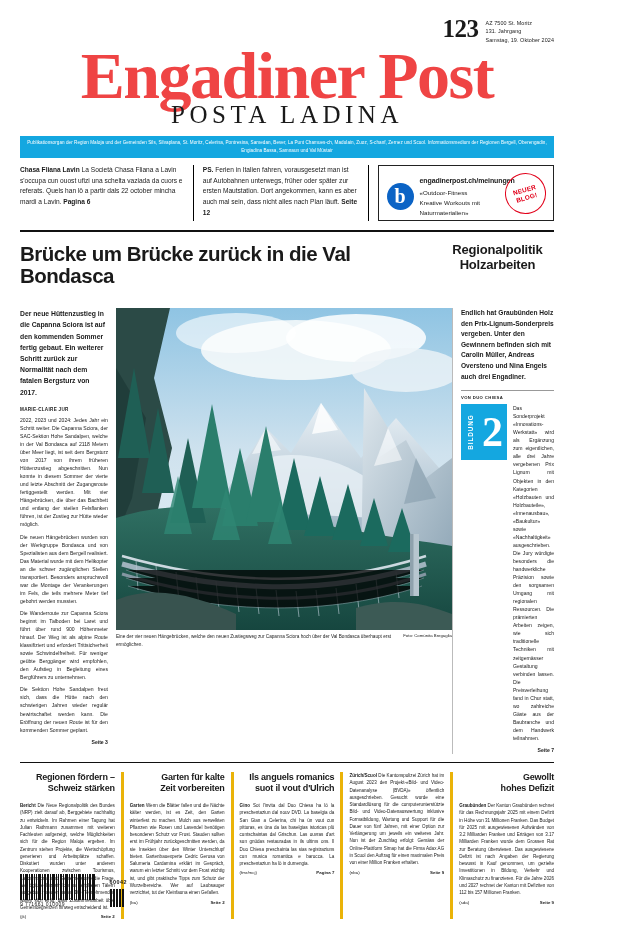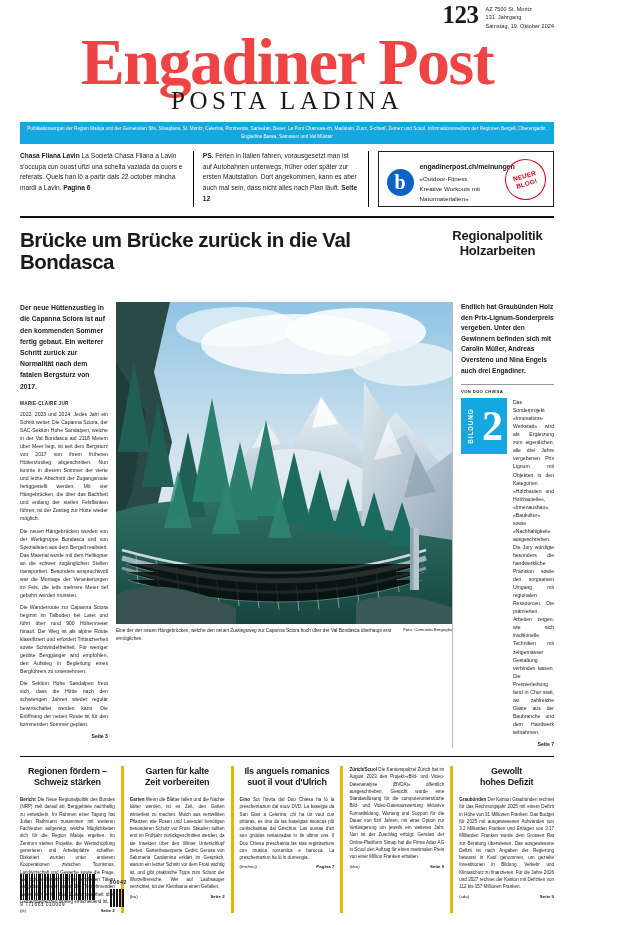--- a/index.html
+++ b/index.html
@@ -3,21 +3,21 @@
 <meta charset="utf-8">
 <style>
   * { box-sizing: border-box; margin: 0; padding: 0; }
   body {
     width: 630px; height: 925px;
     background: #fff;
     font-family: "Liberation Sans", sans-serif;
     color: #1a1a1a;
     overflow: hidden;
   }
-  .page { width: 574px; height: 925px; padding: 2px 20px 0 20px; position: relative; }
+  .page { width: 574px; height: 925px; padding: 16px 20px 0 20px; position: relative; }
 
   
   .issueline { display: flex; justify-content: flex-end; align-items: flex-start; gap: 7px; height: 34px; }
   .issue-num { font-family: "Liberation Serif", serif; font-weight: bold; font-size: 25px; line-height: 1; letter-spacing: -0.5px; }
   .issue-meta { font-size: 5.4px; line-height: 1.55; padding-top: 3px; letter-spacing: .1px; }
   .masthead { text-align: center; margin-top: -4px; }
   .masthead-main {
     font-family: "Liberation Serif", serif; font-weight: bold;
     font-size: 66px; line-height: .92; letter-spacing: -1.5px; color: #ef4444;
   }
@@ -54,21 +54,21 @@
   }
   .rule-thick { border-top: 2.6px solid #111; margin-top: 9px; }
 
   
   .lead { display: flex; margin-top: 11px; }
   .lead-left { width: 128px; padding-right: 8px; }
   .lead-mid { width: 336px; }
   .lead-right { width: 136px; padding-left: 8px; border-left: 1px solid #bbb; }
   .headline {
     font-size: 20.5px; font-weight: bold; letter-spacing: -.5px; line-height: 1.08;
-    margin-bottom: 18px;
+    margin-bottom: 10px;
   }
   .headline-row { display: flex; align-items: flex-start; }
   .headline-main { width: 466px; padding-right: 10px; }
   .headline-side {
     width: 136px; padding-left: 8px; font-size: 13px; font-weight: bold;
     text-align: center; line-height: 1.15; letter-spacing: -.2px;
   }
   .standfirst { font-size: 6.8px; font-weight: bold; line-height: 1.65; }
   .byline { font-size: 4.6px; font-weight: bold; margin: 9px 0 4px 0; letter-spacing: .3px; }
   .body-col { font-size: 5.1px; line-height: 1.58; text-align: justify; hyphens: auto; }
@@ -103,21 +103,21 @@
   .bildung-text { font-size: 5.1px; line-height: 1.58; text-align: justify; }
 
   
   .rule-mid { border-top: 1.8px solid #111; margin-top: 8px; }
   .bottom { display: flex; margin-top: 9px; }
   .bcol { flex: 1; padding: 0 6px; }
   .bcol:first-child { padding-left: 0; }
   .bcol:last-child { padding-right: 0; }
   .bcol + .bcol { border-left: 3px solid #eab308; }
   .bhead {
-    font-size: 9px; font-weight: bold; text-align: center; line-height: 1.2;
+    font-size: 9px; font-weight: bold; text-align: right; line-height: 1.2;
     letter-spacing: -.2px; margin-bottom: 6px; min-height: 24px;
   }
   .btext { font-size: 4.55px; line-height: 1.6; text-align: justify; hyphens: auto; }
   .btext b { font-weight: bold; }
   .bfoot { font-size: 4.4px; margin-top: 3px; display: flex; justify-content: space-between; }
   .bfoot .pg { font-weight: bold; }
 
   
   .footer { position: absolute; left: 20px; bottom: 18px; display: flex; align-items: flex-end; gap: 8px; }
   .barcode { display: flex; align-items: flex-end; gap: 1px; height: 30px; }

